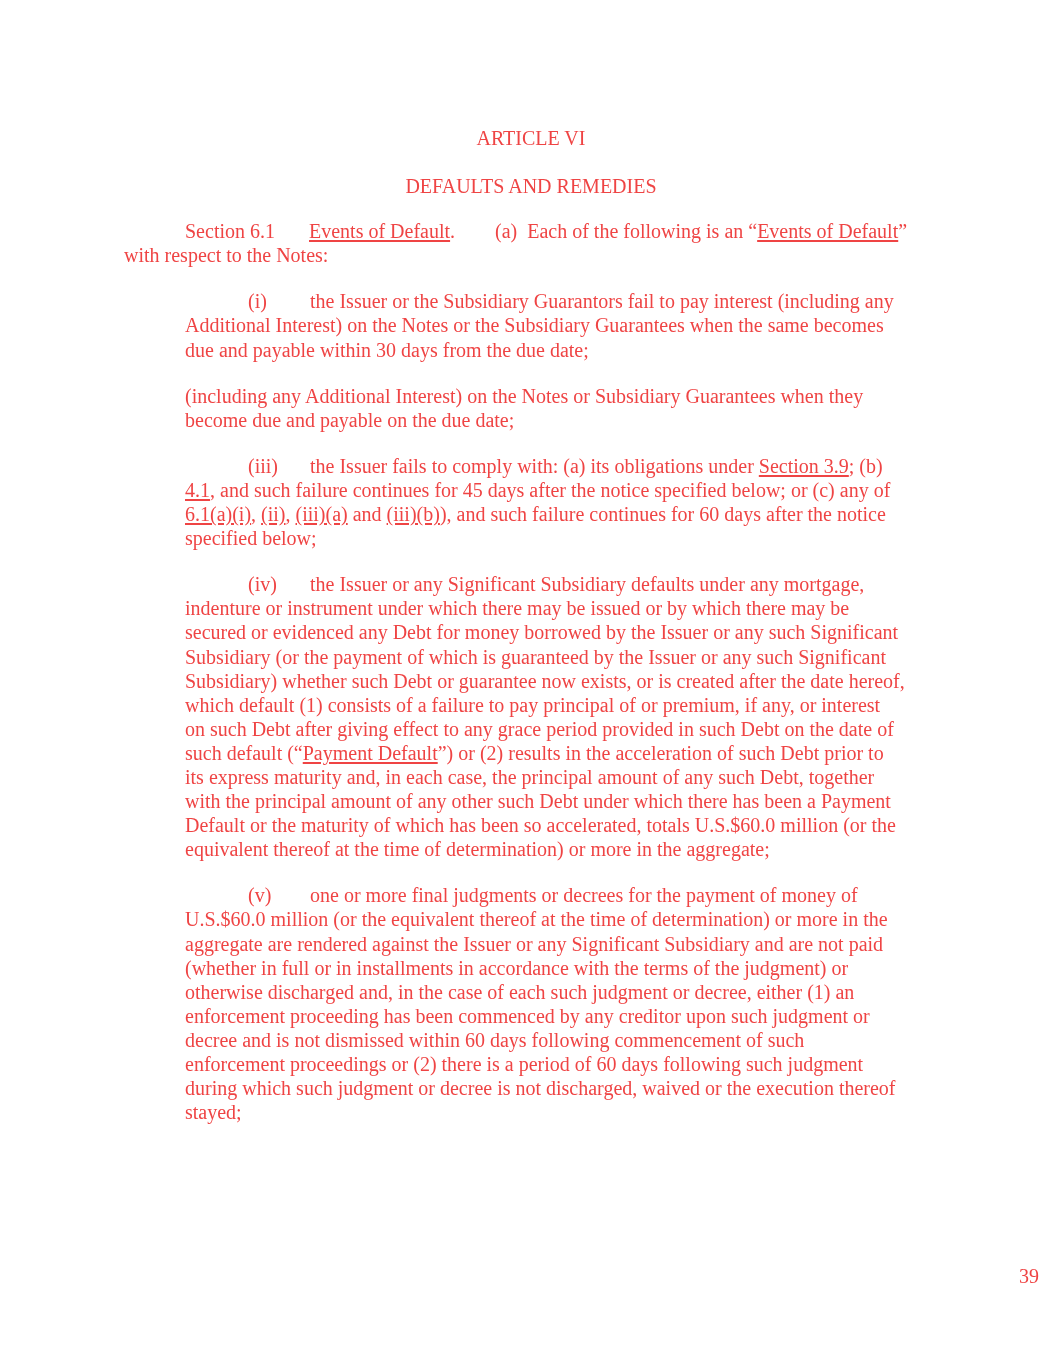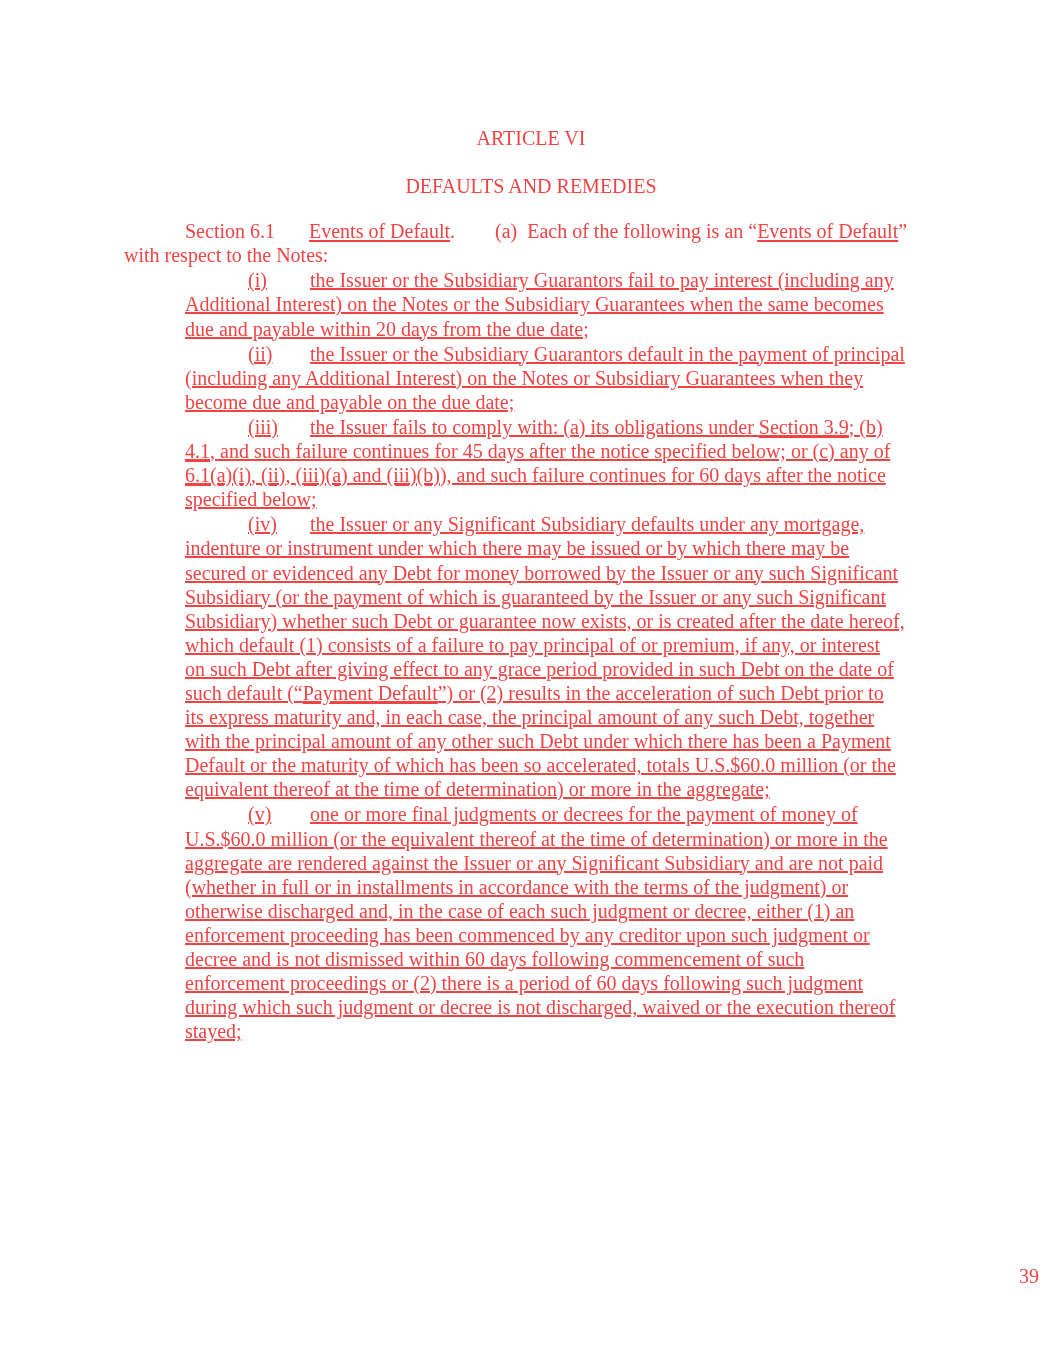--- a/index.html
+++ b/index.html
@@ -16,21 +16,21 @@
   }
   .content {
     position: absolute;
     left: 124px;
     top: 126px;
     width: 814px;
   }
   .heading { text-align: center; }
   .heading.sub { margin-top: 24px; }
   .para.intro { margin-top: 21px; }
-  .para.item  { margin-top: 1px; text-decoration: underline; }
+  .para.item  { margin-top: 22px; }
   .line {
     white-space: pre;
     tab-size: 62px;
     -moz-tab-size: 62px;
   }
   .ind1 { padding-left: 61px; }
   .ind2 { padding-left: 124px; }
   .u { text-decoration: underline; text-underline-offset: 2px; }
   .page-number {
     position: absolute;
@@ -48,24 +48,23 @@
     <div class="heading">ARTICLE VI</div>
     <div class="heading sub">DEFAULTS AND REMEDIES</div>
     <div id="paragraphs-host">
         <div class="para intro">
           <div class="line ind1"><span>Section 6.1	</span><span class="u">Events of Default</span><span>.	(a)  Each of the following is an “</span><span class="u">Events of Default</span><span>”</span></div>
           <div class="line"><span>with respect to the Notes:</span></div>
         </div>
         <div class="para item">
           <div class="line ind2"><span>(i)	the Issuer or the Subsidiary Guarantors fail to pay interest (including any</span></div>
           <div class="line ind1"><span>Additional Interest) on the Notes or the Subsidiary Guarantees when the same becomes</span></div>
-          <div class="line ind1"><span>due and payable within 20 days from the due date;</span></div>
+          <div class="line ind1"><span>due and payable within 30 days from the due date;</span></div>
         </div>
         <div class="para item">
-          <div class="line ind2"><span>(ii)	the Issuer or the Subsidiary Guarantors default in the payment of principal</span></div>
           <div class="line ind1"><span>(including any Additional Interest) on the Notes or Subsidiary Guarantees when they</span></div>
           <div class="line ind1"><span>become due and payable on the due date;</span></div>
         </div>
         <div class="para item">
           <div class="line ind2"><span>(iii)	the Issuer fails to comply with: (a) its obligations under </span><span class="u">Section 3.9</span><span>; (b)</span></div>
           <div class="line ind1"><span class="u">4.1</span><span>, and such failure continues for 45 days after the notice specified below; or (c) any of</span></div>
           <div class="line ind1"><span class="u">6.1(a)(i)</span><span>, </span><span class="u">(ii)</span><span>, </span><span class="u">(iii)(a)</span><span> and </span><span class="u">(iii)(b)</span><span>), and such failure continues for 60 days after the notice</span></div>
           <div class="line ind1"><span>specified below;</span></div>
         </div>
         <div class="para item">

